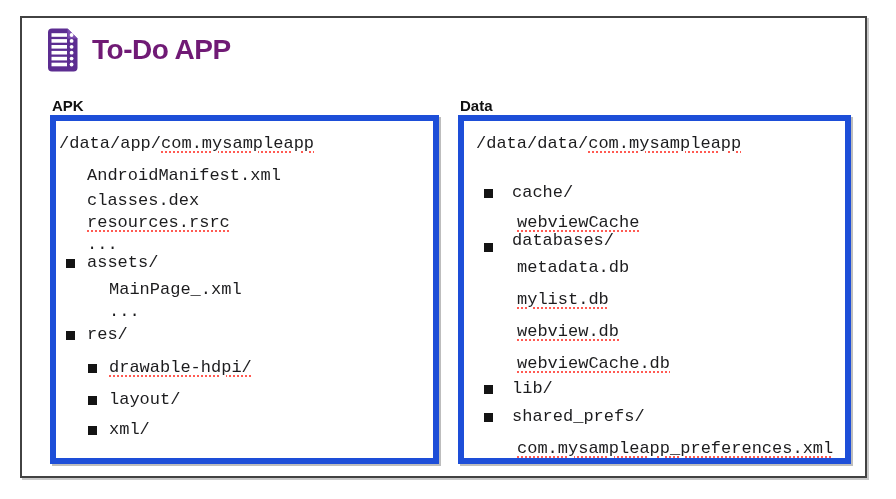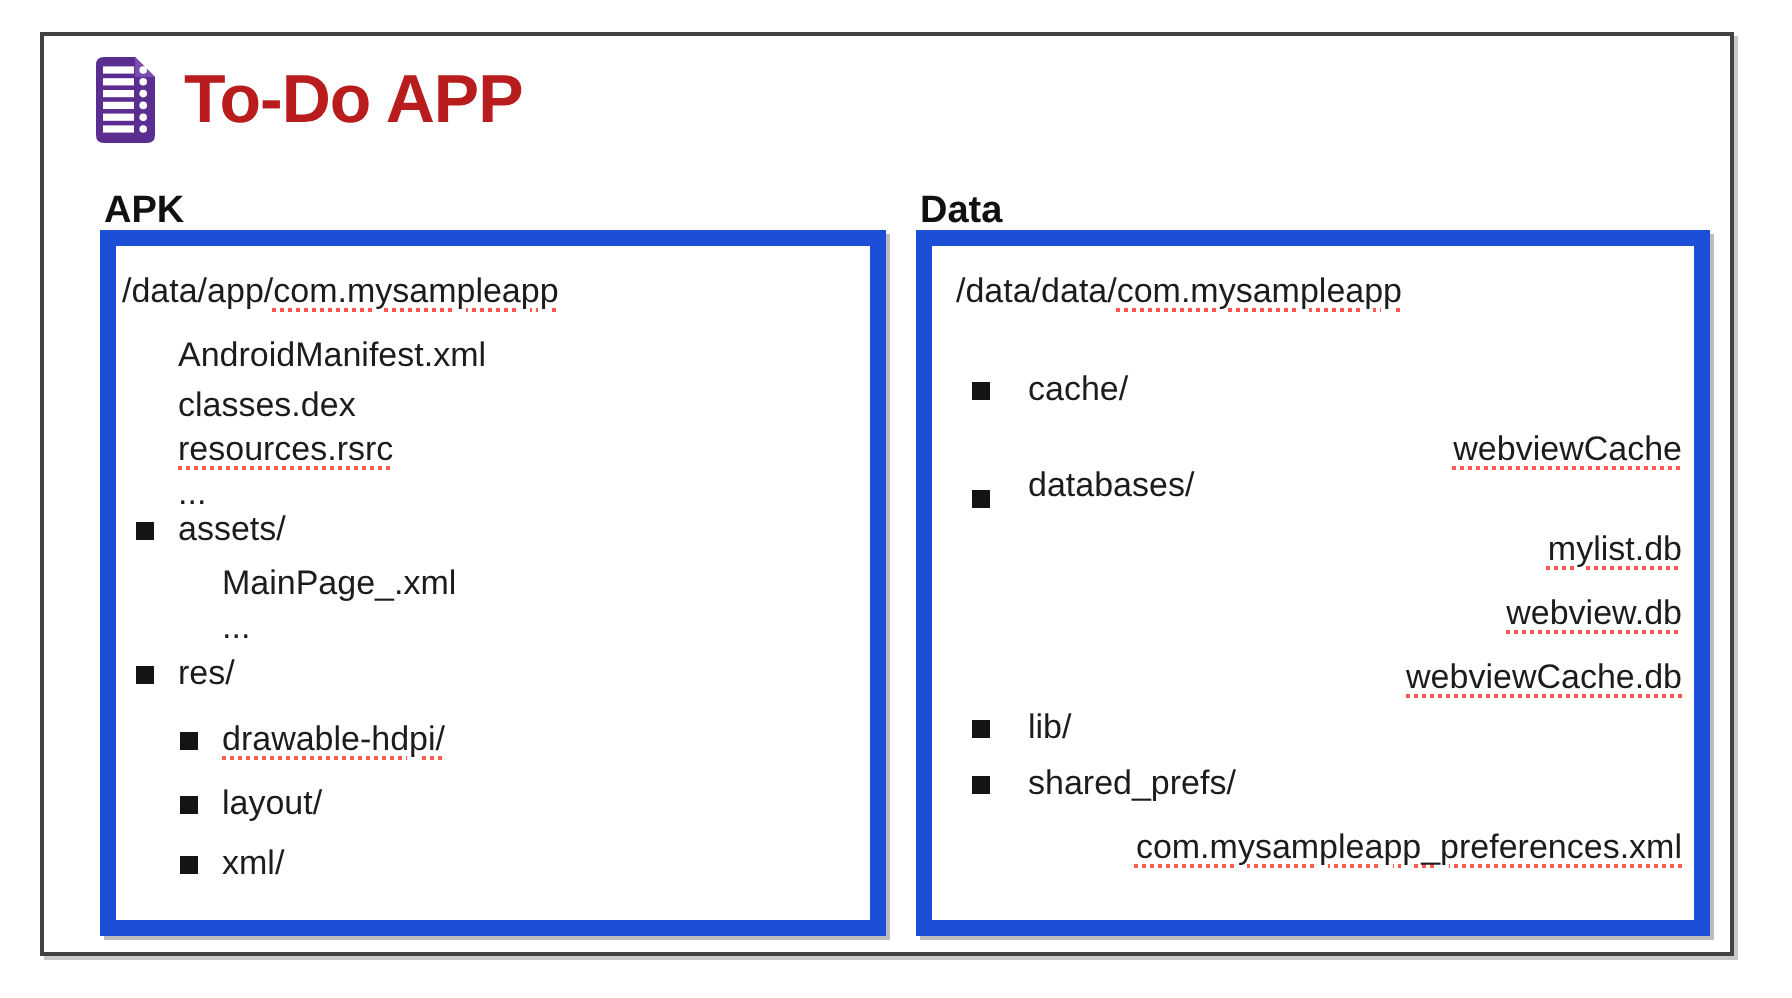--- a/index.html
+++ b/index.html
@@ -9,48 +9,48 @@
   }
   .outer{
     position:absolute;left:20px;top:16px;width:843px;height:458px;
     border:2px solid #424242;background:#ffffff;
     box-shadow:2px 2px 0 #c9c9c9;
   }
   .title-row{
     position:absolute;left:24px;top:9px;display:flex;align-items:center;gap:13px;
   }
   .app-title{
-    margin:0;font-size:34px;line-height:40px;font-weight:700;color:#b91c1c;letter-spacing:-0.5px;
+    margin:0;font-size:28px;line-height:40px;font-weight:700;color:#701a75;letter-spacing:-0.5px;
   }
   .panel{position:absolute;top:79px;}
   .panel.p1{left:28px;}
   .panel.p2{left:436px;}
   .panel-label{
-    font-size:19px;font-weight:700;line-height:18px;color:#111111;margin:0 0 0 2px;height:18px;
+    font-size:15px;font-weight:700;line-height:18px;color:#111111;margin:0 0 0 2px;height:18px;
   }
   .box{
-    border:8px solid #1d4ed8;background:#ffffff;box-shadow:2px 2px 0 #bdbdbd;
-    height:337px;overflow:hidden;
+    border:6px solid #1d4ed8;background:#ffffff;box-shadow:2px 2px 0 #bdbdbd;
+    height:337px;overflow:hidden;font-family:Liberation Mono, monospace;
   }
   .p1 .box{width:377px;}
   .p2 .box{width:381px;}
   .tree{padding:14px 6px 0 0;}
   .row{display:flex;align-items:center;font-size:17px;line-height:18px;white-space:nowrap;}
   .bullet{
     width:9px;height:9px;background:#141414;flex:0 0 9px;margin-right:12px;display:inline-block;
   }
   .p2 .bullet{margin-right:19px;}
   .bullet-low .bullet{position:relative;top:6px;}
   .d-root{padding-left:3px;}
   .p2 .d-root{padding-left:12px;}
   .d-file1{padding-left:31px;}
   .d-dir1{padding-left:10px;}
   .p2 .d-dir1{padding-left:20px;}
   .d-file2{padding-left:53px;}
-  .p2 .d-file2{justify-content:flex-end;}
+  .p2 .d-file2{}
   .d-dir2{padding-left:32px;}
   .typo{
     text-decoration-line:underline;text-decoration-style:dotted;
     text-decoration-color:#ff5a52;text-decoration-thickness:2px;text-underline-offset:3px;
   }
   .g0{margin-top:0;}  .g2{margin-top:14px;} .g4{margin-top:4px;} .g5{margin-top:5px;}
   .g7{margin-top:7px;} .g9{margin-top:9px;} .g10{margin-top:10px;} .g12{margin-top:12px;}
   .g14{margin-top:14px;} .g15{margin-top:15px;} .g21{margin-top:31px;} .g25{}
 </style>
 </head>
@@ -141,20 +141,23 @@
               <span class="bullet"></span>
               <span>cache/</span>
             </div>
             <div class="row d-file2 g12">
               <span class="typo">webviewCache</span>
             </div>
             <div class="row d-dir1 g25 bullet-low">
               <span class="bullet"></span>
               <span>databases/</span>
             </div>
+            <div class="row d-file2 g9">
+              <span>metadata.db</span>
+            </div>
             <div class="row d-file2 g2">
               <span class="typo">mylist.db</span>
             </div>
             <div class="row d-file2 g2">
               <span class="typo">webview.db</span>
             </div>
             <div class="row d-file2 g2">
               <span class="typo">webviewCache.db</span>
             </div>
             <div class="row d-dir1 g7">

